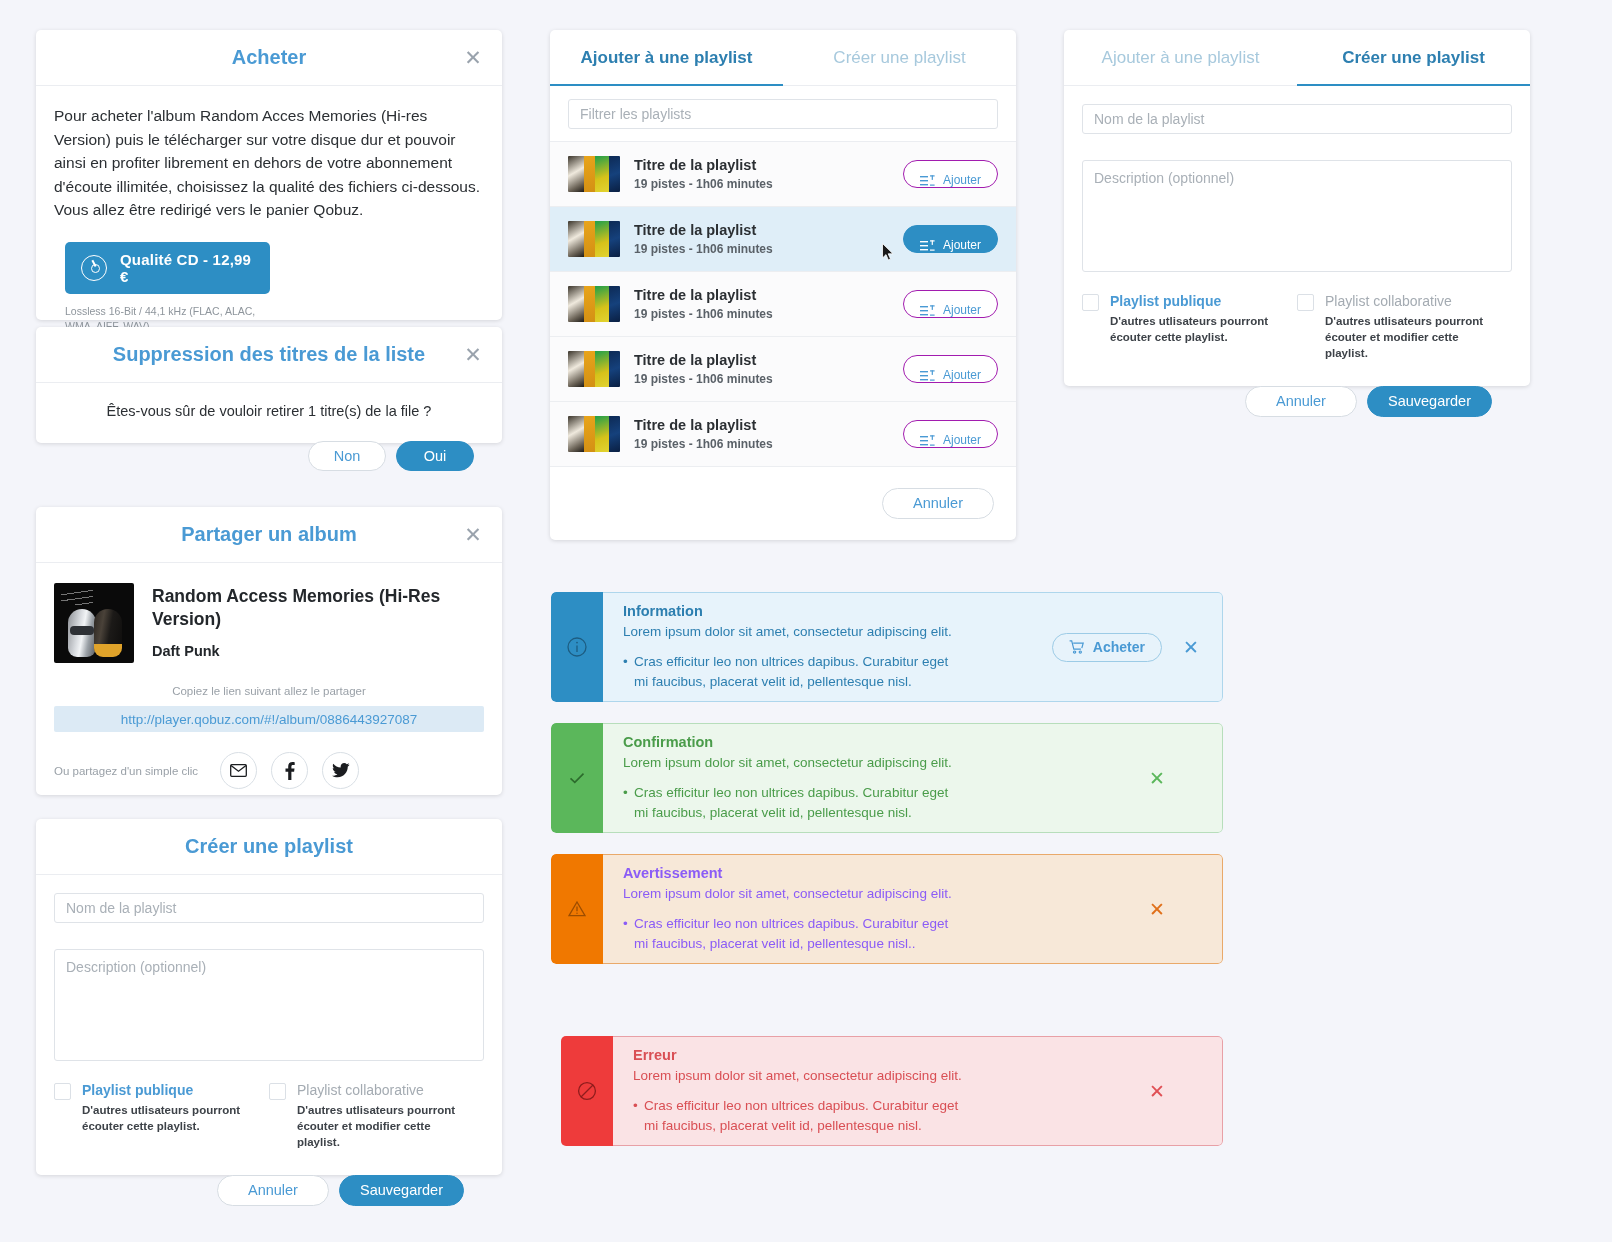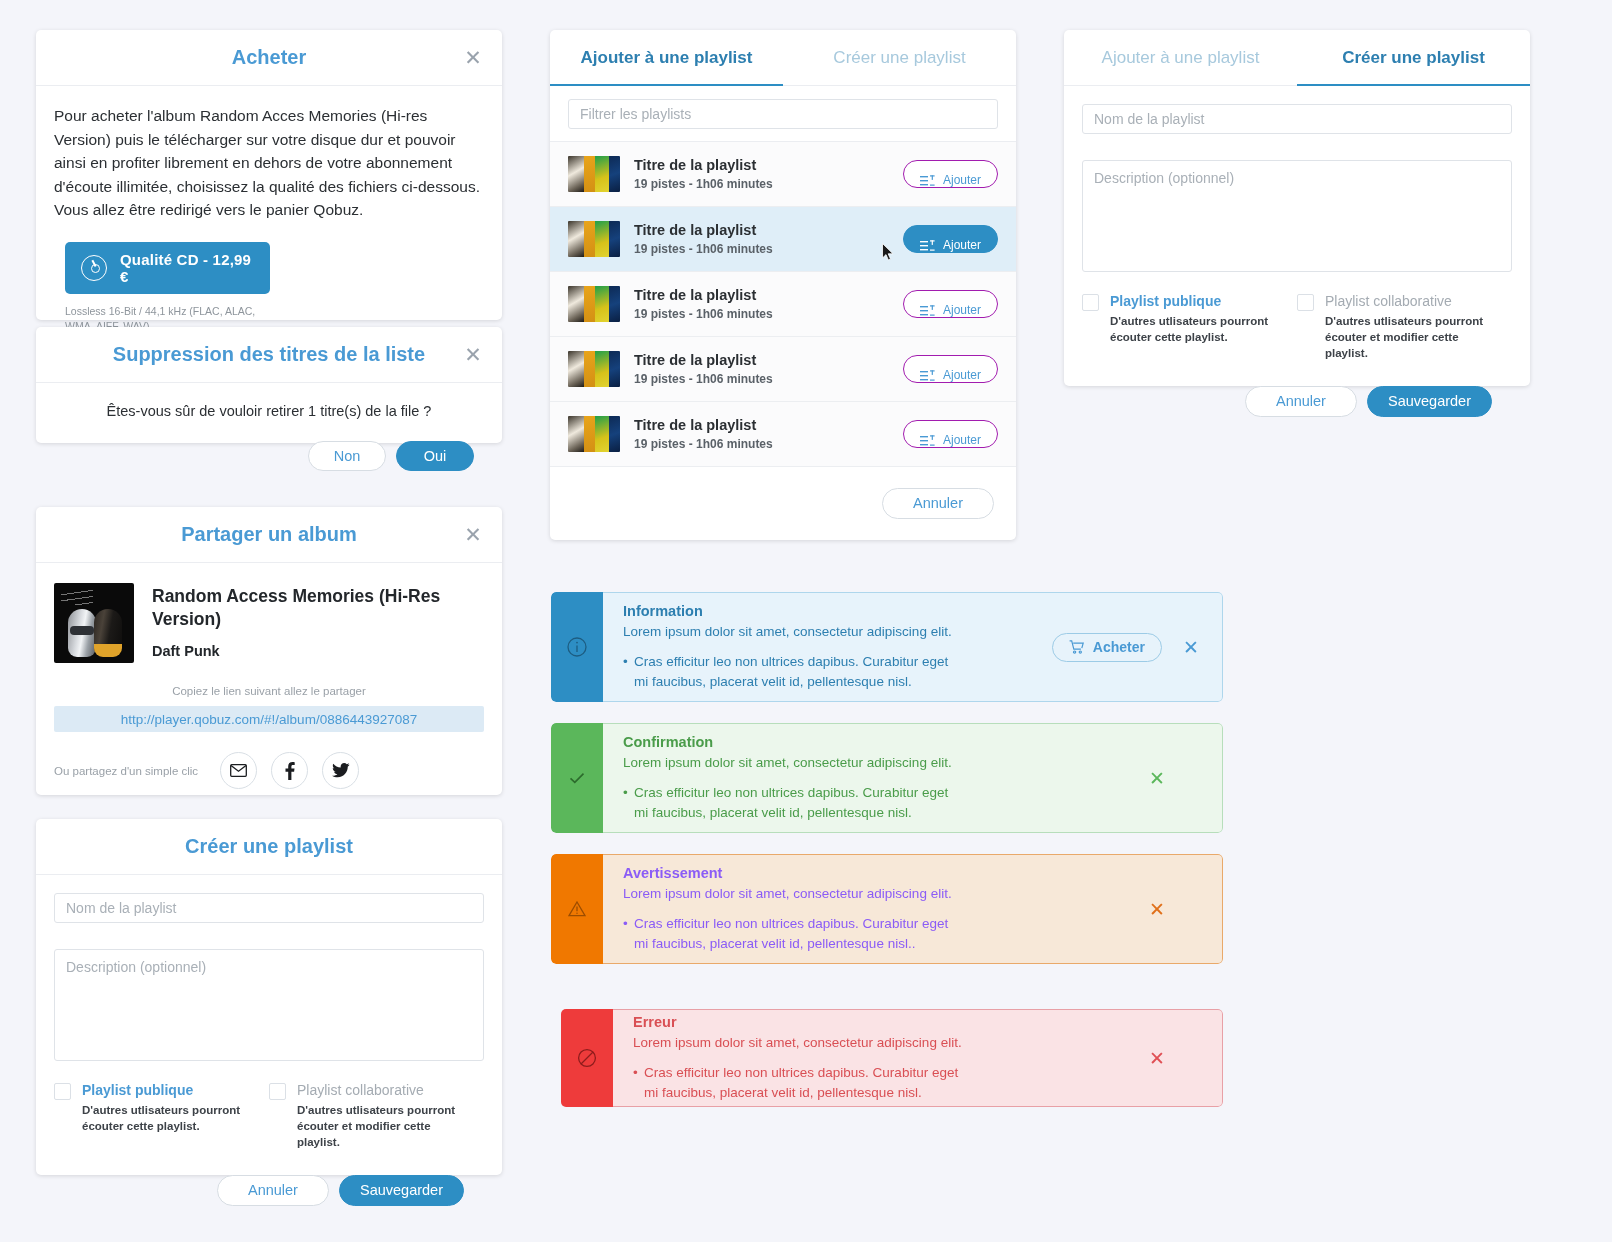--- a/index.html
+++ b/index.html
@@ -625,21 +625,21 @@
     <div class="alert-body" style="background:#f7e8d8; border-color:#e9a96a;">
       <div class="alert-text" style="color:#8b5cf6;">
         <div class="alert-title">Avertissement</div>
         <div class="alert-lead">Lorem ipsum dolor sit amet, consectetur adipiscing elit.</div>
         <div class="alert-bullet">Cras efficitur leo non ultrices dapibus. Curabitur eget mi faucibus, placerat velit id, pellentesque nisl..</div>
       </div>
       <div class="alert-x" style="color:#e0701a; margin-right:34px;">✕</div>
     </div>
   </div>
 
-  <div class="alert" style="top:1009px; height:98px;padding-left:10px;">
+  <div class="alert" style="top:1036px; height:110px;padding-left:10px;">
     <div class="alert-bar" style="background:#ee3b3b;">
       <svg class="alert-icon-svg" viewBox="0 0 26 26" fill="none" stroke="#8f1c1c" stroke-width="1.3">
         <circle cx="13" cy="13" r="8.4"></circle>
         <path d="M7 19 L19 7"></path>
       </svg>
     </div>
     <div class="alert-body" style="background:#fae3e5; border-color:#e8a0a6;">
       <div class="alert-text" style="color:#d94f54;">
         <div class="alert-title">Erreur</div>
         <div class="alert-lead">Lorem ipsum dolor sit amet, consectetur adipiscing elit.</div>

